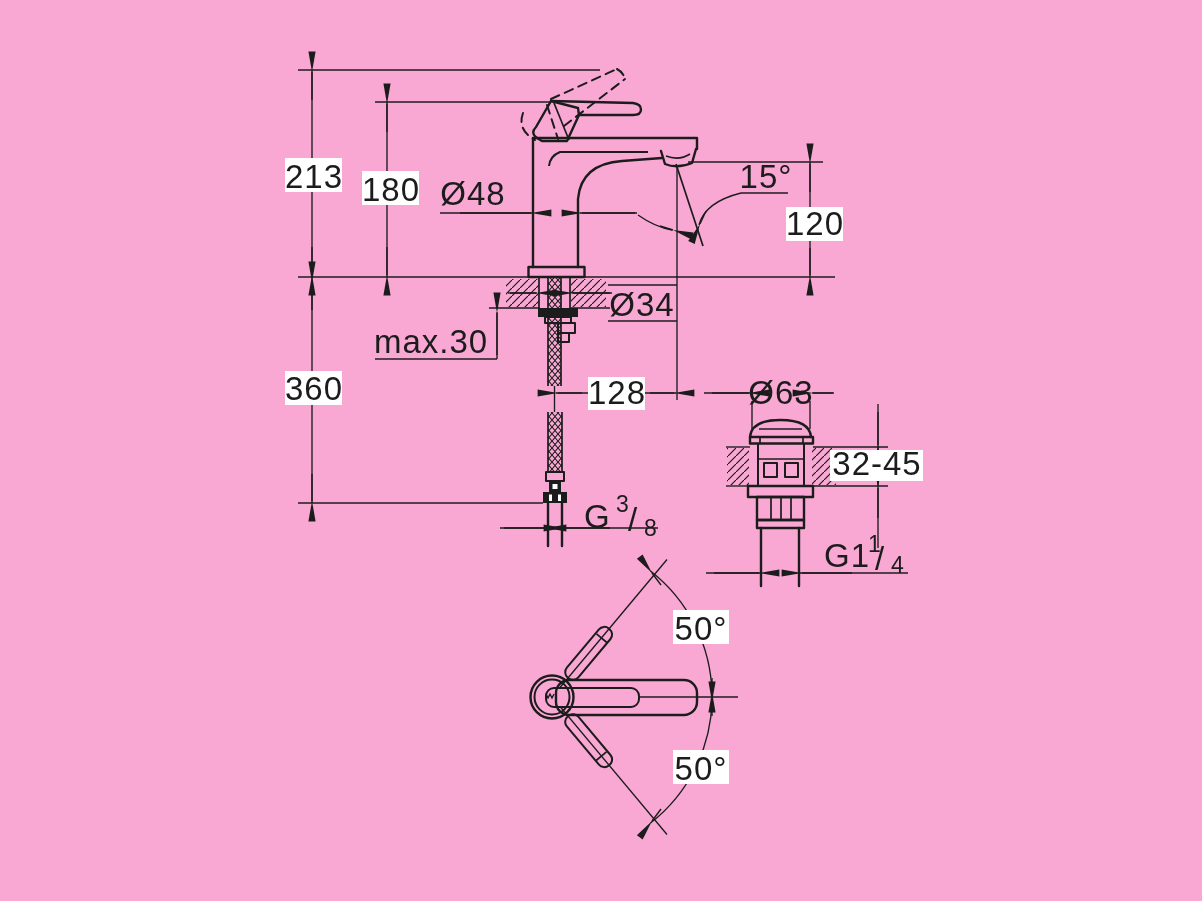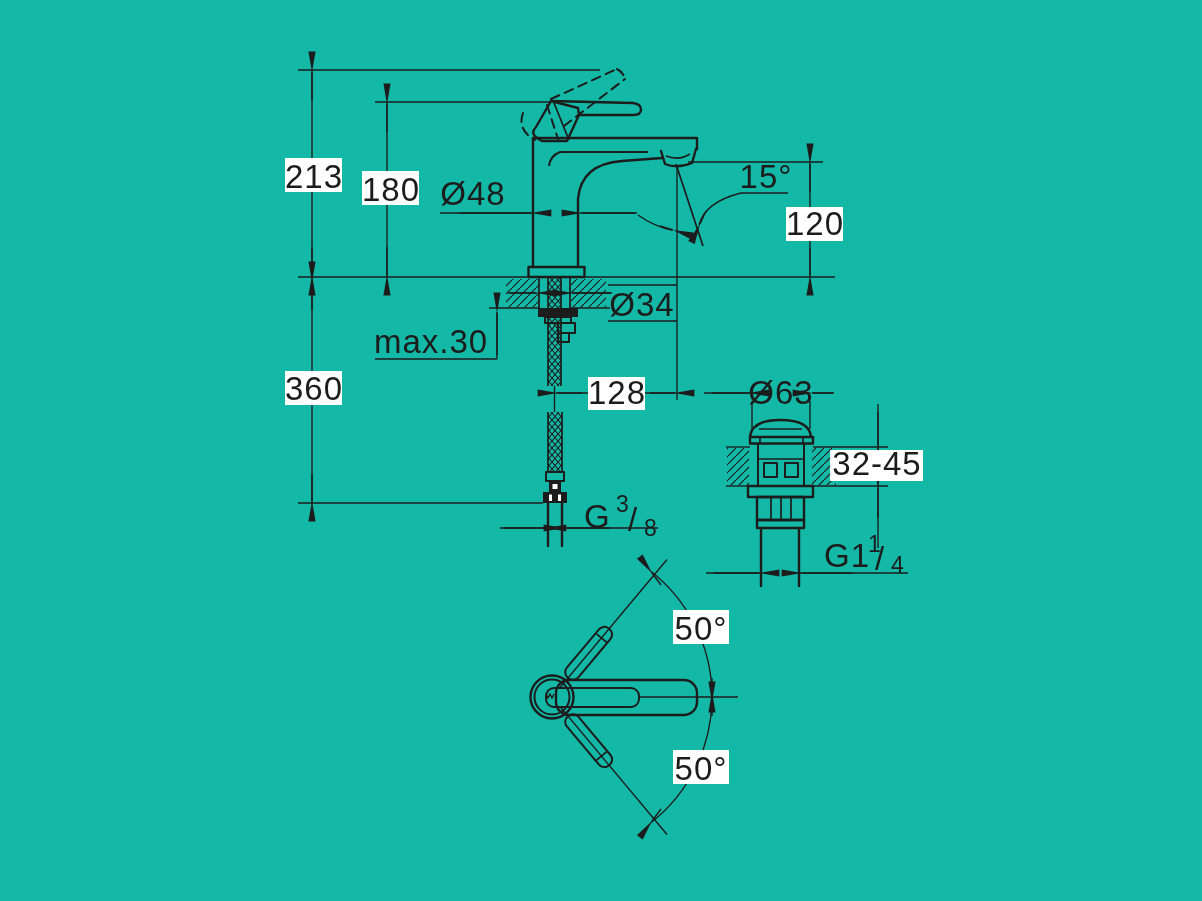--- a/index.html
+++ b/index.html
@@ -1,16 +1,16 @@
 <!DOCTYPE html>
 <html><head>
 <meta charset="utf-8">
 <style>
   html,body{margin:0;padding:0;background:#fff;}
-  .stage{position:relative;width:1202px;height:901px;background:#14b8a6;overflow:hidden;}
+  .stage{position:relative;width:1202px;height:901px;background:#f9a8d4;overflow:hidden;}
   svg{display:block;}
   .o2{fill:none;stroke:#1c1c1c;stroke-width:2.4;stroke-linejoin:round;stroke-linecap:round;}
   .o{fill:none;stroke:#1c1c1c;stroke-width:2;stroke-linejoin:round;}
   .t{fill:none;stroke:#1c1c1c;stroke-width:1.35;}
   .t2{fill:none;stroke:#1c1c1c;stroke-width:1.7;}
   .dash{fill:none;stroke:#1c1c1c;stroke-width:2;stroke-dasharray:9 6;stroke-linecap:round;}
   .dim{font:33px "Liberation Sans", sans-serif;fill:#1c1c1c;letter-spacing:1px;}
   .sup{font:23px "Liberation Sans", sans-serif;fill:#1c1c1c;}
   .mid{text-anchor:middle;}
   .wf{fill:#ffffff;}

